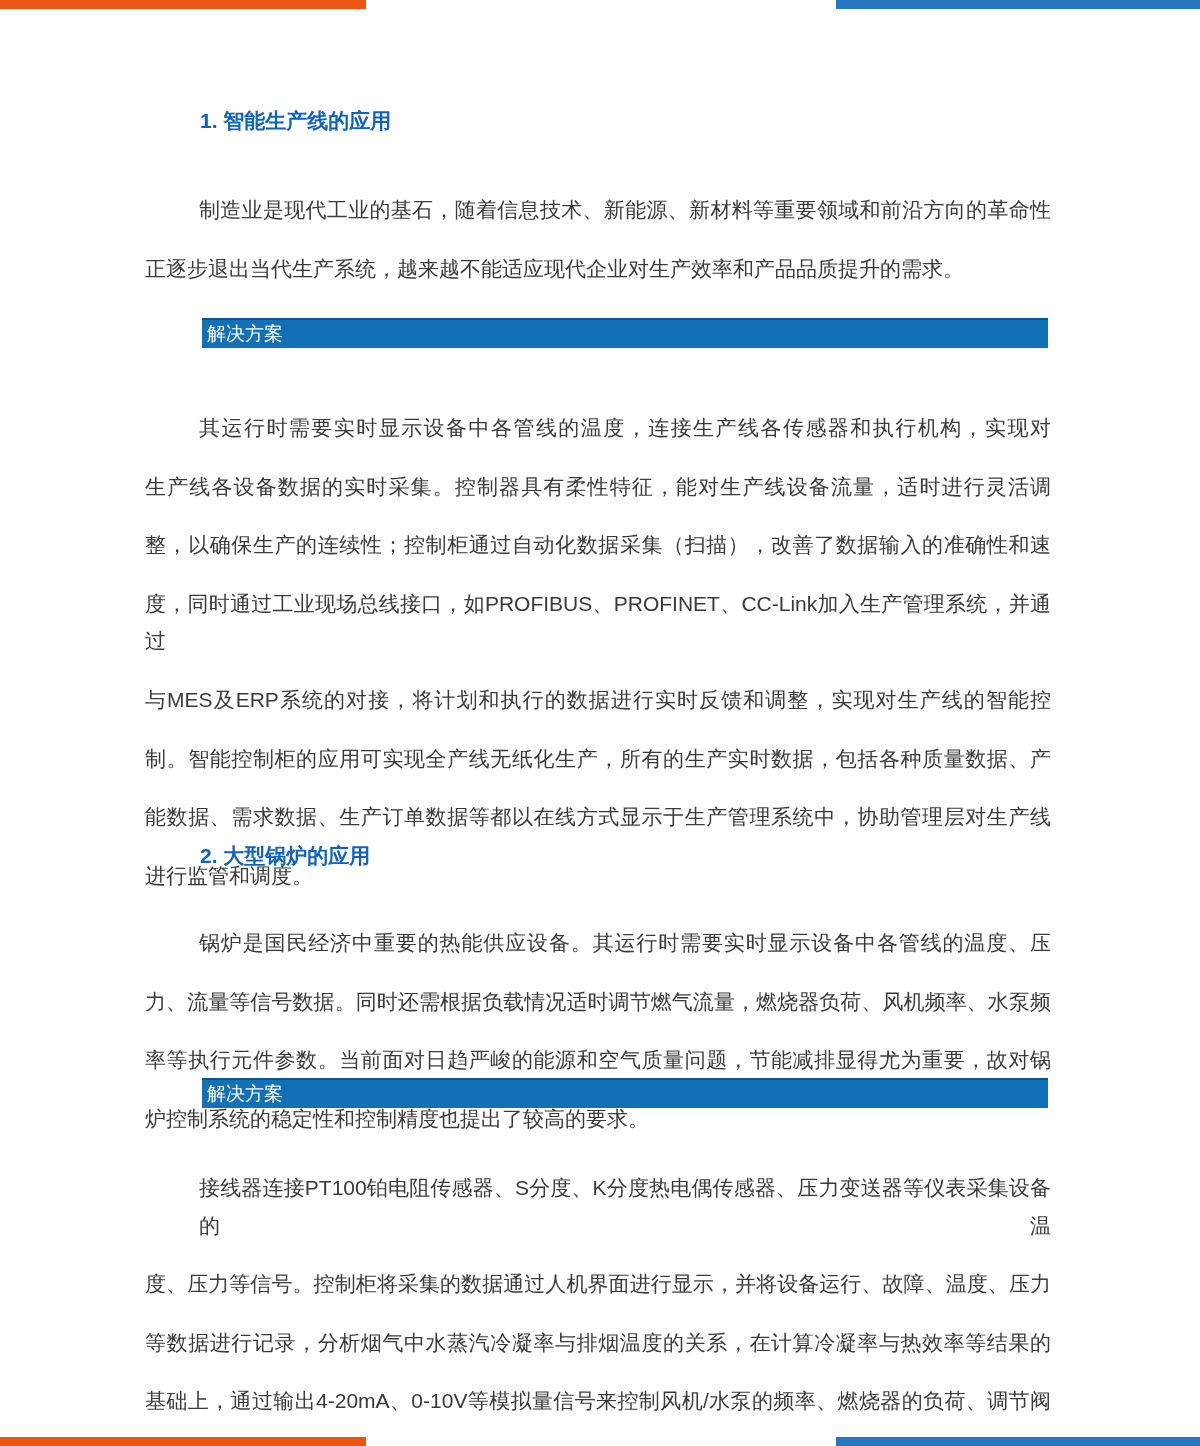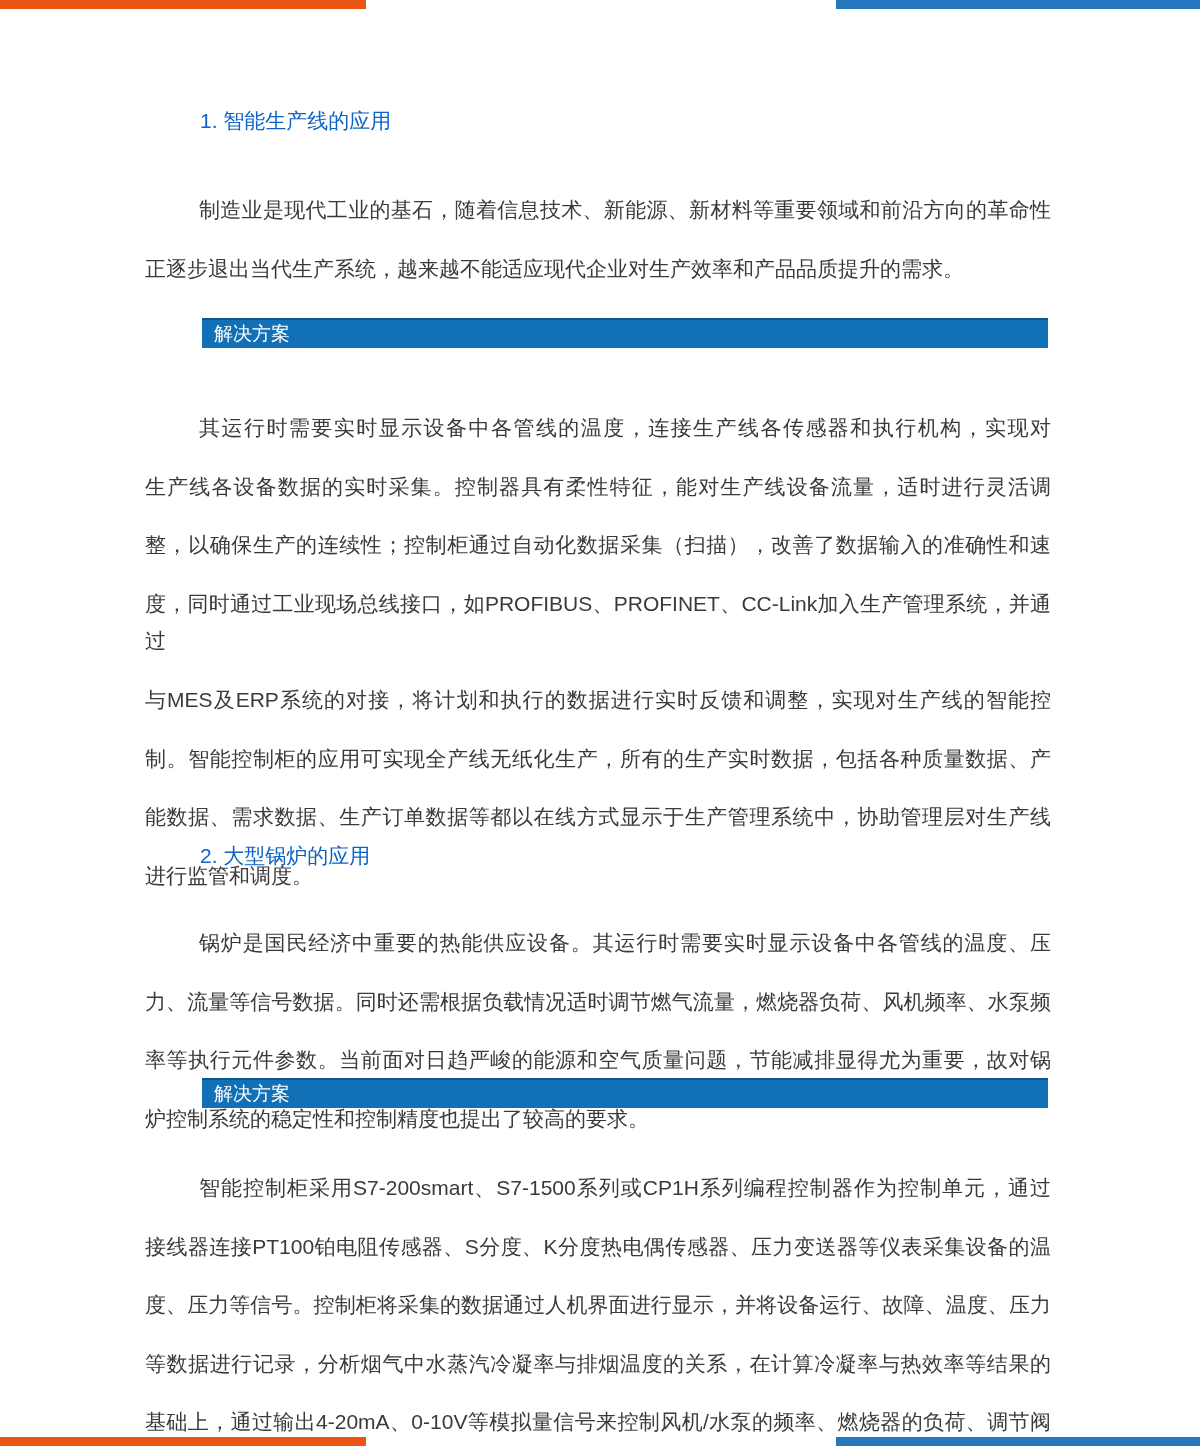--- a/index.html
+++ b/index.html
@@ -20,21 +20,21 @@
   .strip.tr { right: 0; top: 0;     width: 364px; }
   .strip.bl { left: 0;  bottom: 0;  width: 366px; }
   .strip.br { right: 0; bottom: 0;  width: 364px; }
 
   
   .sec-heading {
     position: absolute;
     left: 200px;
     color: #0E62C4;
     font-size: 21px;
-    font-weight: 400;
+    font-weight: 700;
     line-height: 30px;
     white-space: nowrap;
   }
   .sec-heading.h1 { top: 106px; }
   .sec-heading.h2 { top: 841px; }
 
   
   .para {
     position: absolute;
     left: 145px;
@@ -61,21 +61,21 @@
     position: absolute;
     left: 202px;
     width: 846px;
     height: 30px;
     box-sizing: border-box;
     background: #1170B6;
     border-top: 2px solid #0C568F;
     color: #ffffff;
     font-size: 19px;
     line-height: 27px;
-    padding-left: 12px;
+    padding-left: 5px;
   }
   .banner.b1 { top: 318px; }
   .banner.b2 { top: 1078px; }
 </style>
 </head>
 <body>
 
 <div class="page">
 
   <div class="strip orange tl"></div>
@@ -112,21 +112,20 @@
       <div class="line">力、流量等信号数据。同时还需根据负载情况适时调节燃气流量，燃烧器负荷、风机频率、水泵频</div>
       <div class="line">率等执行元件参数。当前面对日趋严峻的能源和空气质量问题，节能减排显得尤为重要，故对锅</div>
       <div class="line">炉控制系统的稳定性和控制精度也提出了较高的要求。</div>
     </div>
 
   <div class="banner b2">
     <span>解决方案</span>
   </div>
 
   <div class="para p-sol2">
-      <div class="line">智能控制柜采用S7-200smart、S7-1500系列或CP1H系列编程控制器作为控制单元，通过</div>
       <div class="line">接线器连接PT100铂电阻传感器、S分度、K分度热电偶传感器、压力变送器等仪表采集设备的温</div>
       <div class="line">度、压力等信号。控制柜将采集的数据通过人机界面进行显示，并将设备运行、故障、温度、压力</div>
       <div class="line">等数据进行记录，分析烟气中水蒸汽冷凝率与排烟温度的关系，在计算冷凝率与热效率等结果的</div>
       <div class="line">基础上，通过输出4-20mA、0-10V等模拟量信号来控制风机/水泵的频率、燃烧器的负荷、调节阀</div>
       <div class="line">和智能管理。</div>
     </div>
 
 </div>
 
 </body></html>

